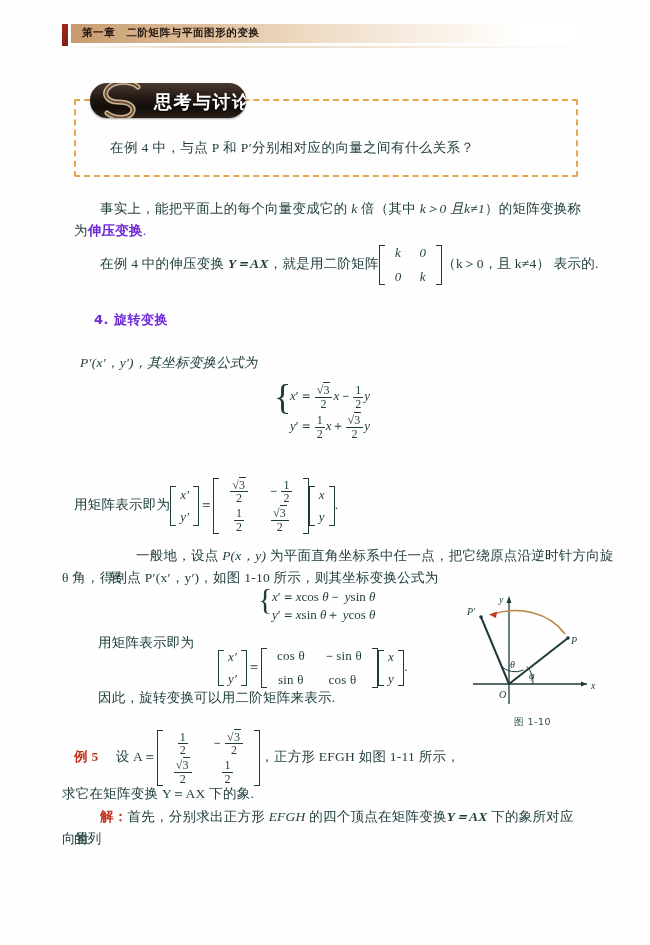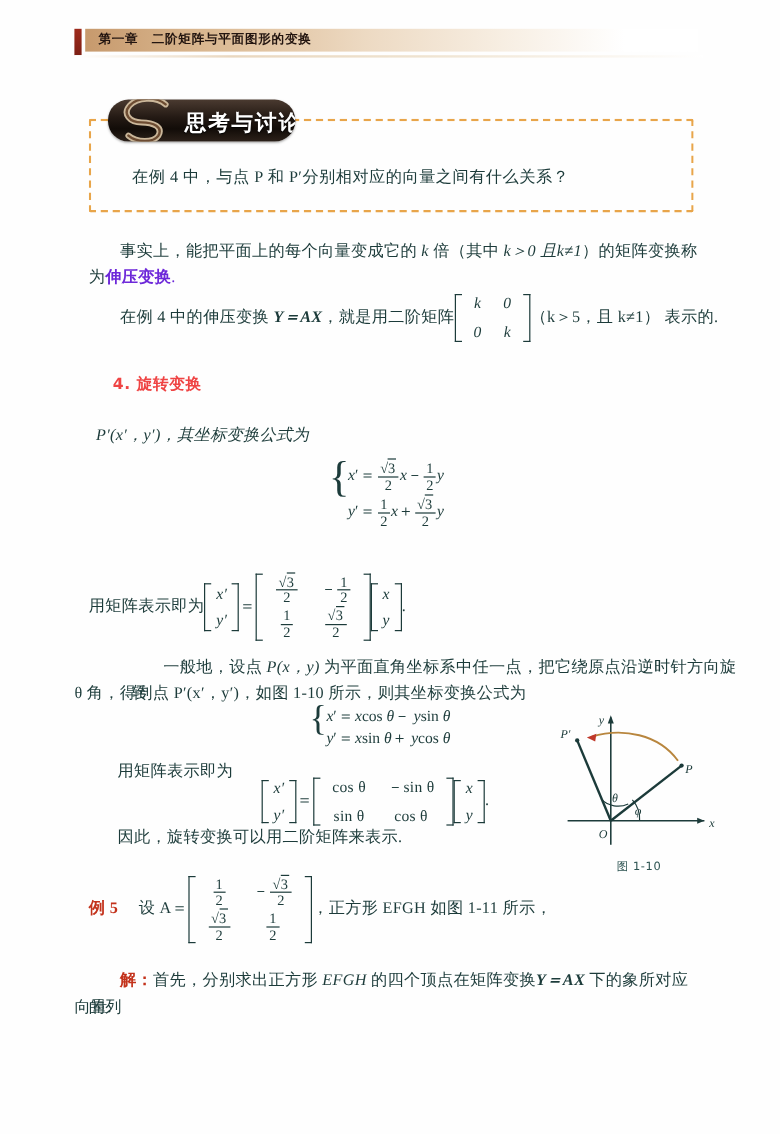--- a/index.html
+++ b/index.html
@@ -119,21 +119,21 @@
     letter-spacing: 0.25px;
   }
   .indent { text-indent: 26px; }
   .orange { color: #6d28d9; }
   .red-label { color: #c3321b; font-weight: bold; }
   .sec-head {
     position: absolute;
     font-family: "DejaVu Sans", sans-serif;
     font-weight: bold;
     font-size: 13px;
-    color: #ef4444;
+    color: #6d28d9;
     letter-spacing: 0.5px;
   }
   i.v { font-style: italic; }
   b.bm { font-weight: bold; font-style: italic; }
   .frac {
     display: inline-block;
     vertical-align: middle;
     text-align: center;
     line-height: 1.05;
     font-size: 12px;
@@ -255,21 +255,21 @@
             <tr>
               <td><i class="v">k</i></td>
               <td><i class="v">0</i></td>
             </tr>
             <tr>
               <td><i class="v">0</i></td>
               <td><i class="v">k</i></td>
             </tr>
           </tbody>
         </table>
-      </span><span>（k＞5，且 k≠1）</span><span> 表示的.</span>
+      </span><span>（k＞0，且 k≠4）</span><span> 表示的.</span>
   </div>
 
   <div class="sec-head" style="left:94px; top:311px;">4. 旋转变换</div>
 
   <div class="para" style="left:62px; top:352px; width:512px;margin-left:18px;">
     <i class="v">P′(x′，y′)，其坐标变换公式为</i>
   </div>
 
   <div class="eqgroup" style="left:290px; top:381px;">
     <div class="lbrace" style="left:-16px; top:-2px;">{</div>
@@ -427,20 +427,21 @@
               <td>－<span class="frac"><span class="num"><span class="sqrt">√<span class="rad">3</span></span></span><span class="den">2</span></span></td>
             </tr>
             <tr>
               <td><span class="frac"><span class="num"><span class="sqrt">√<span class="rad">3</span></span></span><span class="den">2</span></span></td>
               <td><span class="frac"><span class="num">1</span><span class="den">2</span></span></td>
             </tr>
           </tbody>
         </table>
       </span><span>，正方形 EFGH 如图 1-11 所示，</span>
   </div>
+  <div class="para" style="left:62px; top:783px;">求它在矩阵变换 Y＝AX 下的象.</div>
 
   <div class="para indent" style="left:74px; top:806px; width:512px;">
     <span class="red-label">解：</span><span>首先，分别求出正方形 </span><i class="v">EFGH</i><span> 的四个顶点在矩阵变换</span><b class="bm">Y＝AX</b><span> 下的象所对应的列</span>
   </div>
   <div class="para" style="left:62px; top:828px;">向量.</div>
 
 
 </div>
 
 </body></html>

